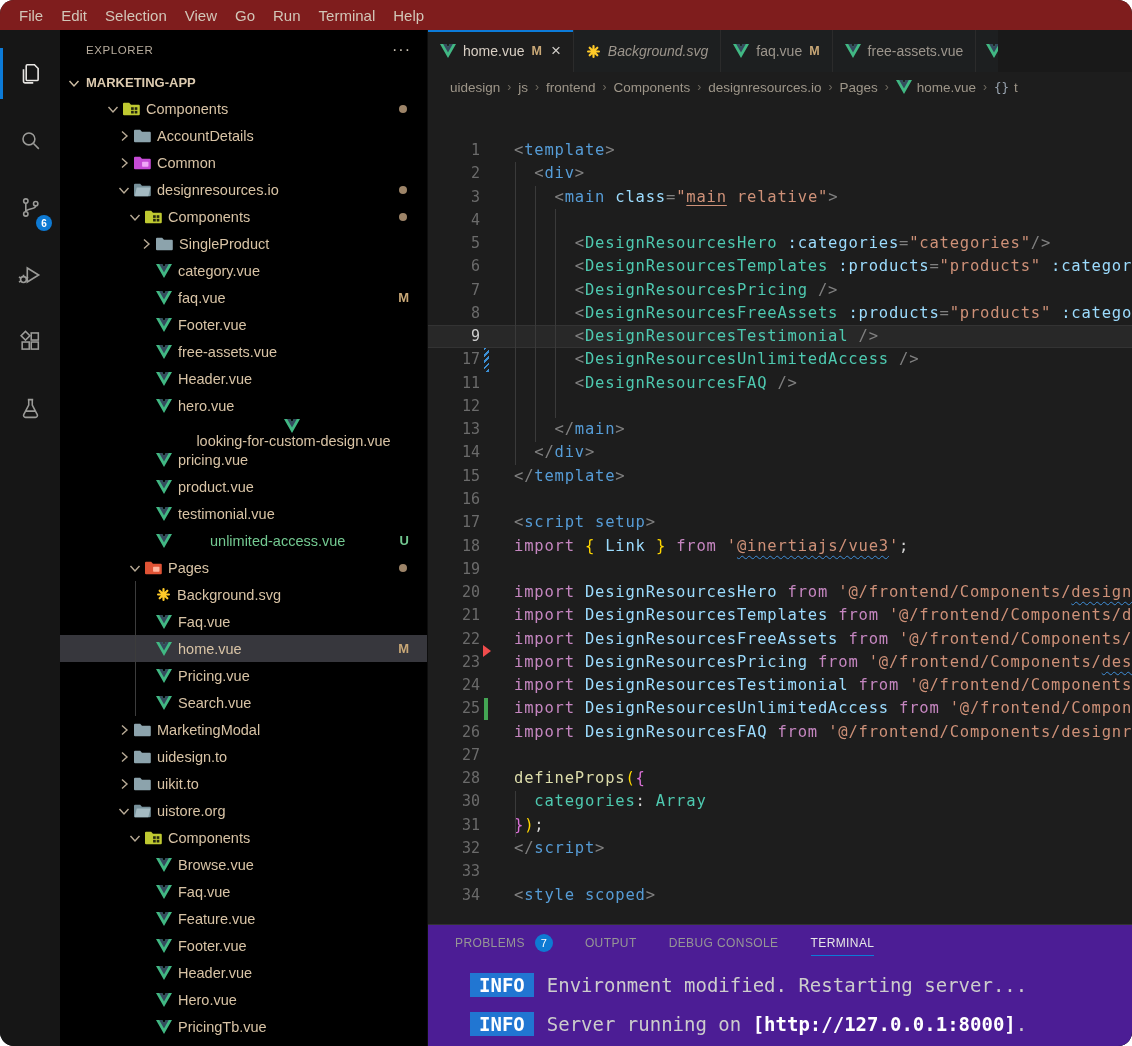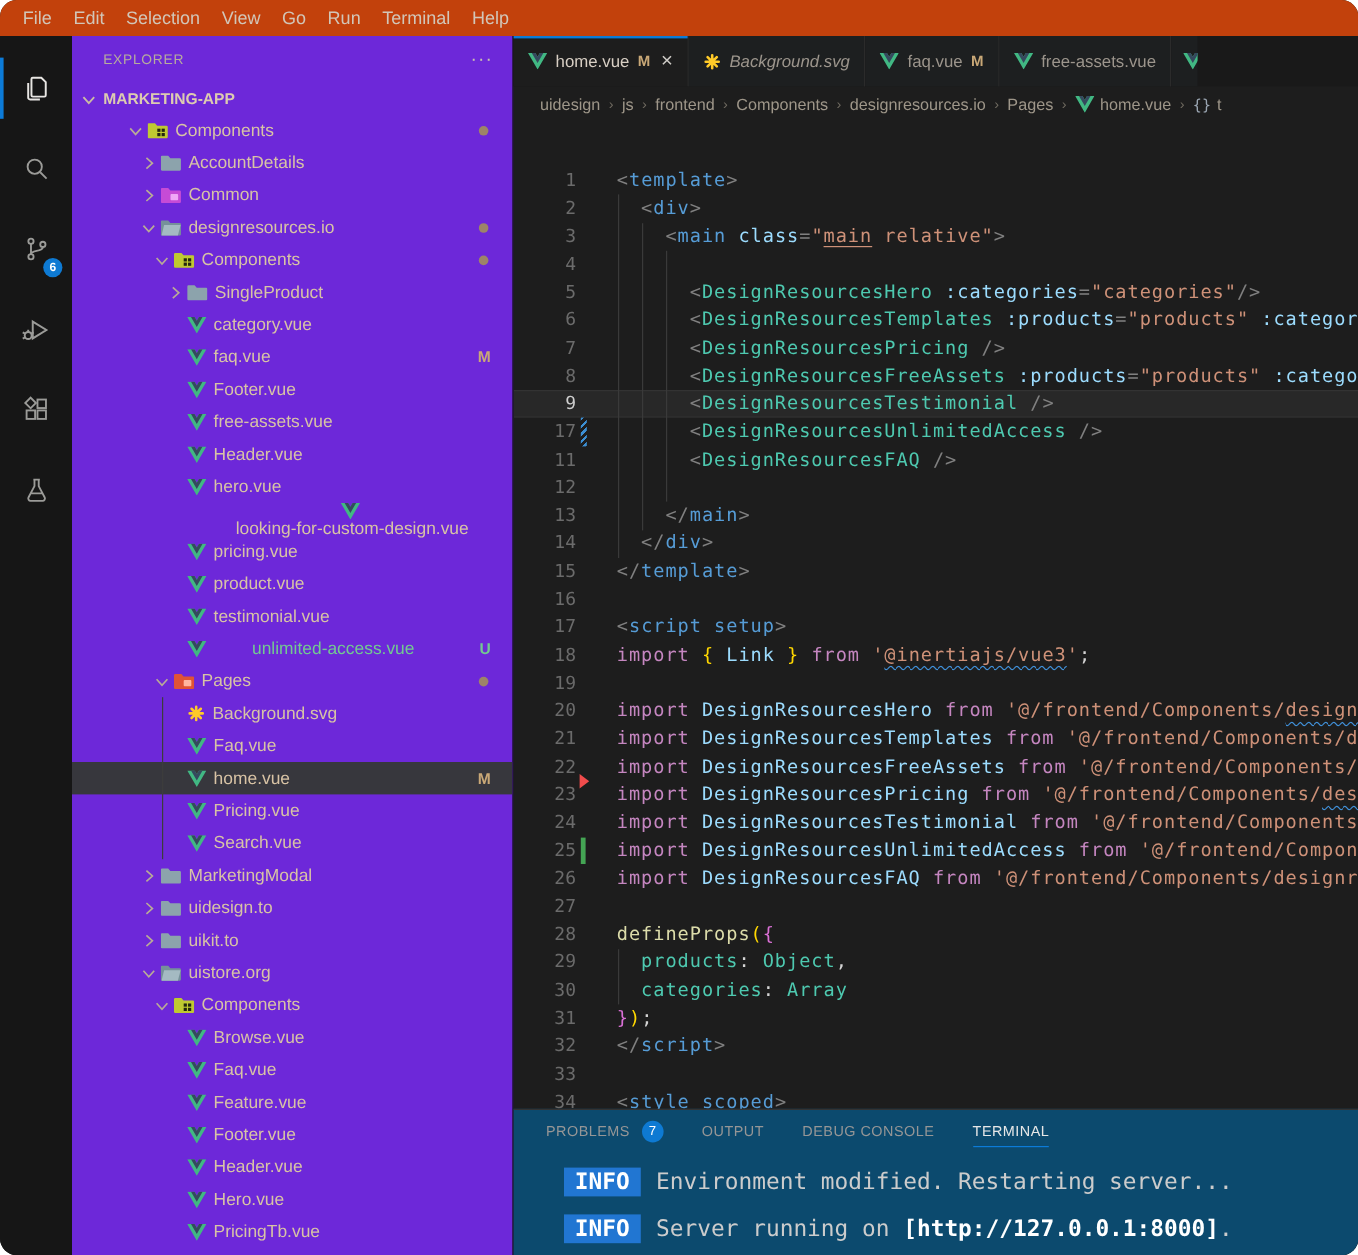--- a/index.html
+++ b/index.html
@@ -4,33 +4,33 @@
 <style>
   html,body{margin:0;padding:0;background:#ffffff;}
   *{box-sizing:border-box;}
   .window{
     width:1132px;height:1046px;position:relative;overflow:hidden;
     border-radius:14px;background:#181818;
     font-family:"Liberation Sans","DejaVu Sans",sans-serif;
     color:#d5c4ae;
   }
   
-  .menubar{height:30px;display:flex;align-items:center;padding-left:10px;background:#c2410c;}
+  .menubar{height:30px;display:flex;align-items:center;padding-left:10px;background:#7f1d1d;}
   .menu-item{padding:0 9px;font-size:15px;color:#d2c6b8;cursor:default;}
   
   .main-row{display:flex;height:1016px;}
   .activitybar{width:60px;background:#161616;display:flex;flex-direction:column;align-items:stretch;padding-top:10px;flex:none;}
   .act-slot{height:67px;display:flex;align-items:center;justify-content:center;position:relative;}
   .act-slot svg{stroke:#9b9b98;fill:none;stroke-width:1.5;}
   .act-slot.active svg{stroke:#e8e6e3;}
   .act-slot.active::before{content:"";position:absolute;left:0;top:8px;bottom:8px;width:2.5px;background:#0c7bd8;}
   .act-badge{position:absolute;right:8px;bottom:10px;min-width:16px;height:16px;border-radius:9px;background:#0e7ad3;color:#fff;
     font-size:10px;display:flex;align-items:center;justify-content:center;padding:0 3px;font-weight:bold;}
   
-  .sidebar{width:368px;background:#6d28d9;flex:none;display:flex;flex-direction:column;border-right:1px solid #0d0d0d;}
+  .sidebar{width:368px;background:#000000;flex:none;display:flex;flex-direction:column;border-right:1px solid #0d0d0d;}
   .sidebar-header{height:40px;display:flex;align-items:center;padding:0 16px 0 26px;flex:none;}
   .sidebar-title{font-size:11.5px;letter-spacing:.6px;color:#b7ac9d;}
   .sidebar-actions{margin-left:auto;color:#c9c0b2;font-size:16px;letter-spacing:1px;cursor:pointer;line-height:10px;}
   .section-header{height:25px;display:flex;align-items:center;padding-left:6px;font-size:13px;font-weight:bold;color:#ddcbb0;flex:none;}
   .tree{flex:1;position:relative;overflow:hidden;}
   .tree-row{height:27px;display:flex;align-items:center;font-size:14.5px;color:#d8c3a5;position:relative;cursor:pointer;}
   .tree-row.sel{background:#37373d;}
   .tree-row .lbl{margin-left:6px;white-space:nowrap;}
   .tree-row .lbl.green{color:#73C991;margin-left:38px;}
   .chev{flex:none;}
@@ -68,21 +68,21 @@
   .gmark .add{position:absolute;left:0;top:1px;bottom:1px;width:4px;background:#44a554;}
   .gmark .del{position:absolute;left:-1px;top:-6px;width:0;height:0;border-left:8px solid #f14c4c;border-top:6px solid transparent;border-bottom:6px solid transparent;}
   .codetext{padding-left:20px;white-space:pre;}
   .guide{position:absolute;width:1px;background:#3a3a3a;}
   .tk-w{color:#d4d4d4;} .tk-p{color:#808080;} .tk-t{color:#569cd6;} .tk-c{color:#4EC9B0;}
   .tk-a{color:#9CDCFE;} .tk-s{color:#CE9178;} .tk-k{color:#C586C0;} .tk-v{color:#9CDCFE;}
   .tk-y{color:#FFD700;} .tk-f{color:#DCDCAA;} .tk-m{color:#DA70D6;} .tk-g{color:#4EC9B0;}
   .und{text-decoration:underline;text-underline-offset:3px;}
   .sqg{text-decoration-line:underline;text-decoration-style:wavy;text-decoration-color:#3f8fd8;text-decoration-thickness:1px;text-underline-offset:4px;}
   
-  .panel{flex:1;border-top:1px solid #333333;background:#0c4a6e;display:flex;flex-direction:column;min-height:0;}
+  .panel{flex:1;border-top:1px solid #333333;background:#4c1d95;display:flex;flex-direction:column;min-height:0;}
   .panel-tabs{height:36px;display:flex;align-items:center;padding-left:27px;gap:32px;flex:none;}
   .ptab{font-size:12px;letter-spacing:.4px;color:#969696;display:flex;align-items:center;gap:10px;position:relative;height:100%;}
   .ptab.active{color:#e7e7e7;}
   .ptab.active::after{content:"";position:absolute;left:0;right:0;bottom:5px;height:1.5px;background:#0c7bd8;}
   .ptab-badge{min-width:18px;height:18px;border-radius:10px;background:#0e7ad3;color:#fff;font-size:11px;display:flex;align-items:center;justify-content:center;}
   .terminal{padding:12px 0 0 42px;font-family:"DejaVu Sans Mono","Liberation Mono",monospace;font-size:19px;color:#cccccc;}
   .term-line{margin-bottom:15px;display:flex;align-items:center;}
   .info-badge{background:#2176D2;color:#fff;padding:1px 9px;margin-right:13px;font-weight:bold;}
   .term-b{font-weight:bold;color:#ffffff;}
 </style>
@@ -774,25 +774,20 @@
             <span class="ln">27</span>
             <span class="gmark"></span>
             <span class="codetext"></span>
           </div>
           <div class="code-line">
             <span class="ln">28</span>
             <span class="gmark"></span>
             <span class="codetext"><span class="tk-f">defineProps</span><span class="tk-y">(</span><span class="tk-m">{</span></span>
           </div>
           <div class="code-line">
-            <span class="ln">29</span>
-            <span class="gmark"></span>
-            <span class="codetext"><span class="tk-w">  </span><span class="tk-g">products</span><span class="tk-w">: </span><span class="tk-g">Object</span><span class="tk-w">,</span></span>
-          </div>
-          <div class="code-line">
             <span class="ln">30</span>
             <span class="gmark"></span>
             <span class="codetext"><span class="tk-w">  </span><span class="tk-g">categories</span><span class="tk-w">: </span><span class="tk-g">Array</span></span>
           </div>
           <div class="code-line">
             <span class="ln">31</span>
             <span class="gmark"></span>
             <span class="codetext"><span class="tk-m">}</span><span class="tk-y">)</span><span class="tk-w">;</span></span>
           </div>
           <div class="code-line">

